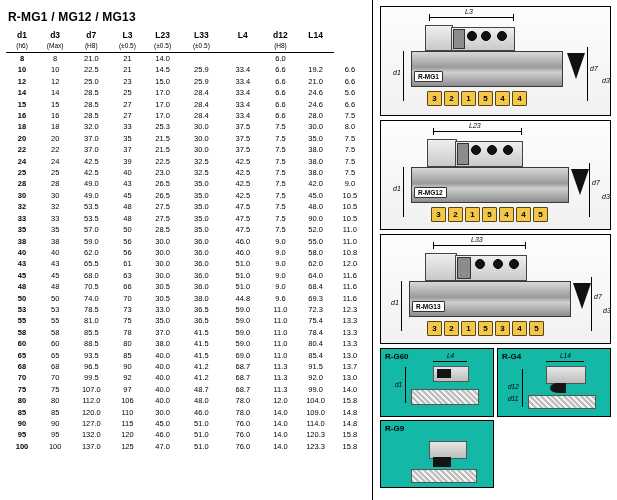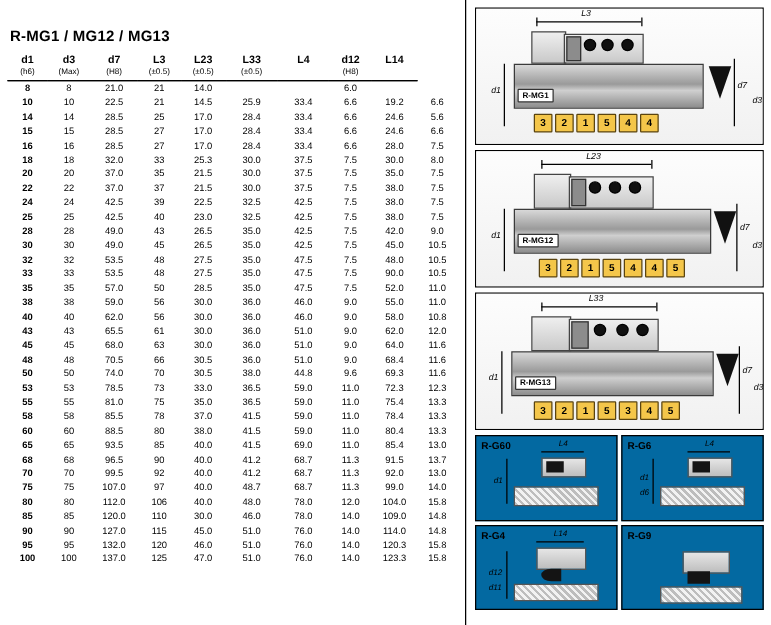--- a/index.html
+++ b/index.html
@@ -15,21 +15,21 @@
   .page{position:relative;width:617px;height:500px;box-sizing:border-box;}
 
   
   .left{
     position:absolute;left:0;top:0;width:372px;height:500px;
     box-sizing:border-box;
     padding:4px 2px 0 6px;
   }
   .title{
     font-size:12px;font-weight:bold;letter-spacing:.2px;
-    margin:18px 0 5px 2px;
+    margin:6px 0 5px 2px;
   }
   table.specs{
     border-collapse:collapse;
     width:360px;
     font-size:7.5px;
   }
   table.specs th, table.specs td{
     padding:0;
     text-align:center;
     height:11.4px;
@@ -147,21 +147,21 @@
     width:231px;
     display:grid;
     grid-template-columns:1fr 1fr;
     grid-template-rows:1fr 1fr;
     gap:3px;
     height:140px;
   }
   .sbox{
     position:relative;
     border:1px solid #000;
-    background:#0369a1;
+    background:#14b8a6;
     box-sizing:border-box;
   }
   .sbox .tag{
     position:absolute;left:4px;top:3px;
     font-size:8px;font-weight:bold;
   }
   .sbox .dl{
     position:absolute;font-size:6.5px;font-style:italic;
   }
   .hatch{
@@ -226,20 +226,32 @@
             <td class="colC">22.5</td>
             <td class="colD">21</td>
             <td class="colE">14.5</td>
             <td class="colF">25.9</td>
             <td class="colG">33.4</td>
             <td class="colH">6.6</td>
             <td class="colI">19.2</td>
             <td class="colJ">6.6</td>
           </tr>
           <tr>
+            <td class="colA">12</td>
+            <td class="colB">12</td>
+            <td class="colC">25.0</td>
+            <td class="colD">23</td>
+            <td class="colE">15.0</td>
+            <td class="colF">25.9</td>
+            <td class="colG">33.4</td>
+            <td class="colH">6.6</td>
+            <td class="colI">21.0</td>
+            <td class="colJ">6.6</td>
+          </tr>
+          <tr>
             <td class="colA">14</td>
             <td class="colB">14</td>
             <td class="colC">28.5</td>
             <td class="colD">25</td>
             <td class="colE">17.0</td>
             <td class="colF">28.4</td>
             <td class="colG">33.4</td>
             <td class="colH">6.6</td>
             <td class="colI">24.6</td>
             <td class="colJ">5.6</td>
@@ -728,31 +740,20 @@
         <div class="tag">R-G60</div>
         <div class="dl" style="left:66px;top:3px;">L4</div>
         <div class="dimline" style="left:52px;top:12px;width:34px;"></div>
         <div class="greyblk" style="left:52px;top:17px;width:34px;height:14px;"></div>
         <div class="blk" style="left:56px;top:20px;width:14px;height:9px;"></div>
         <div class="hatch" style="left:30px;top:40px;width:66px;height:14px;"></div>
         <div class="vdim" style="left:24px;top:18px;height:36px;"></div>
         <div class="dl" style="left:14px;top:32px;">d1</div>
       </div>
 
-      <div class="sbox">
-        <div class="tag">R-G6</div>
-        <div class="dl" style="left:66px;top:3px;">L4</div>
-        <div class="dimline" style="left:52px;top:12px;width:34px;"></div>
-        <div class="greyblk" style="left:52px;top:17px;width:34px;height:14px;"></div>
-        <div class="blk" style="left:56px;top:20px;width:14px;height:9px;"></div>
-        <div class="hatch" style="left:30px;top:40px;width:66px;height:14px;"></div>
-        <div class="vdim" style="left:24px;top:18px;height:36px;"></div>
-        <div class="dl" style="left:14px;top:30px;">d1</div>
-        <div class="dl" style="left:14px;top:42px;">d6</div>
-      </div>
 
       <div class="sbox">
         <div class="tag">R-G4</div>
         <div class="dl" style="left:62px;top:3px;">L14</div>
         <div class="dimline" style="left:48px;top:12px;width:38px;"></div>
         <div class="greyblk" style="left:48px;top:17px;width:38px;height:16px;"></div>
         <div class="blk" style="left:52px;top:34px;width:16px;height:10px;border-radius:50% 0 0 50%;"></div>
         <div class="hatch" style="left:30px;top:46px;width:66px;height:12px;"></div>
         <div class="vdim" style="left:24px;top:20px;height:38px;"></div>
         <div class="dl" style="left:10px;top:34px;">d12</div>

